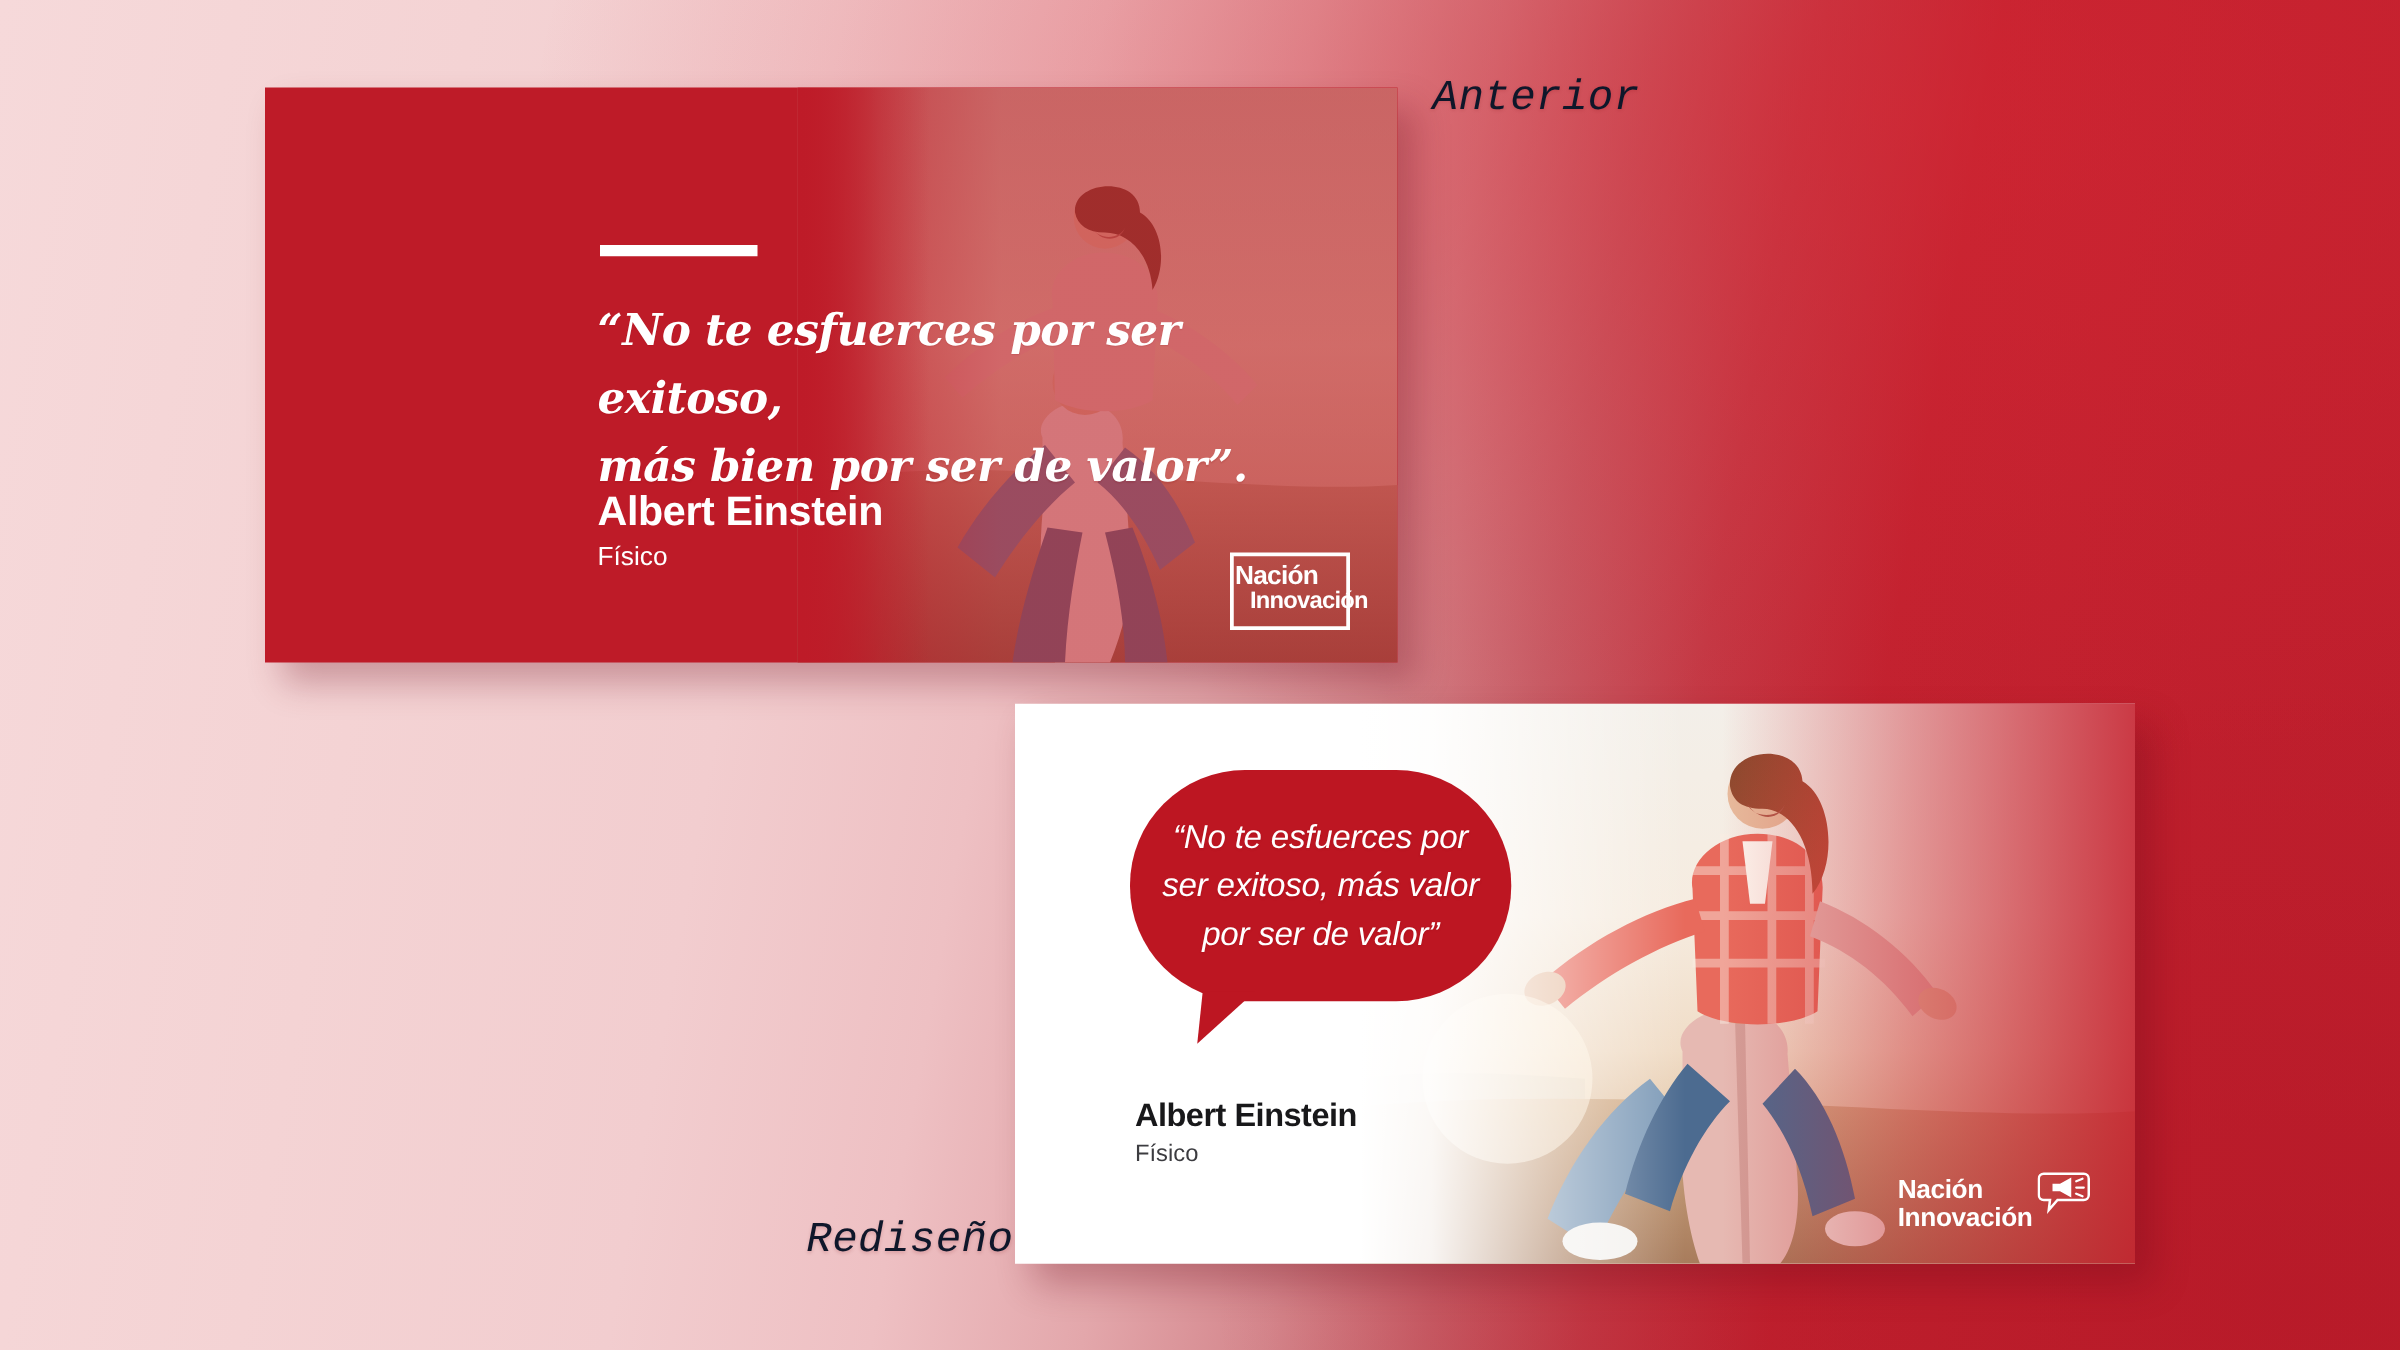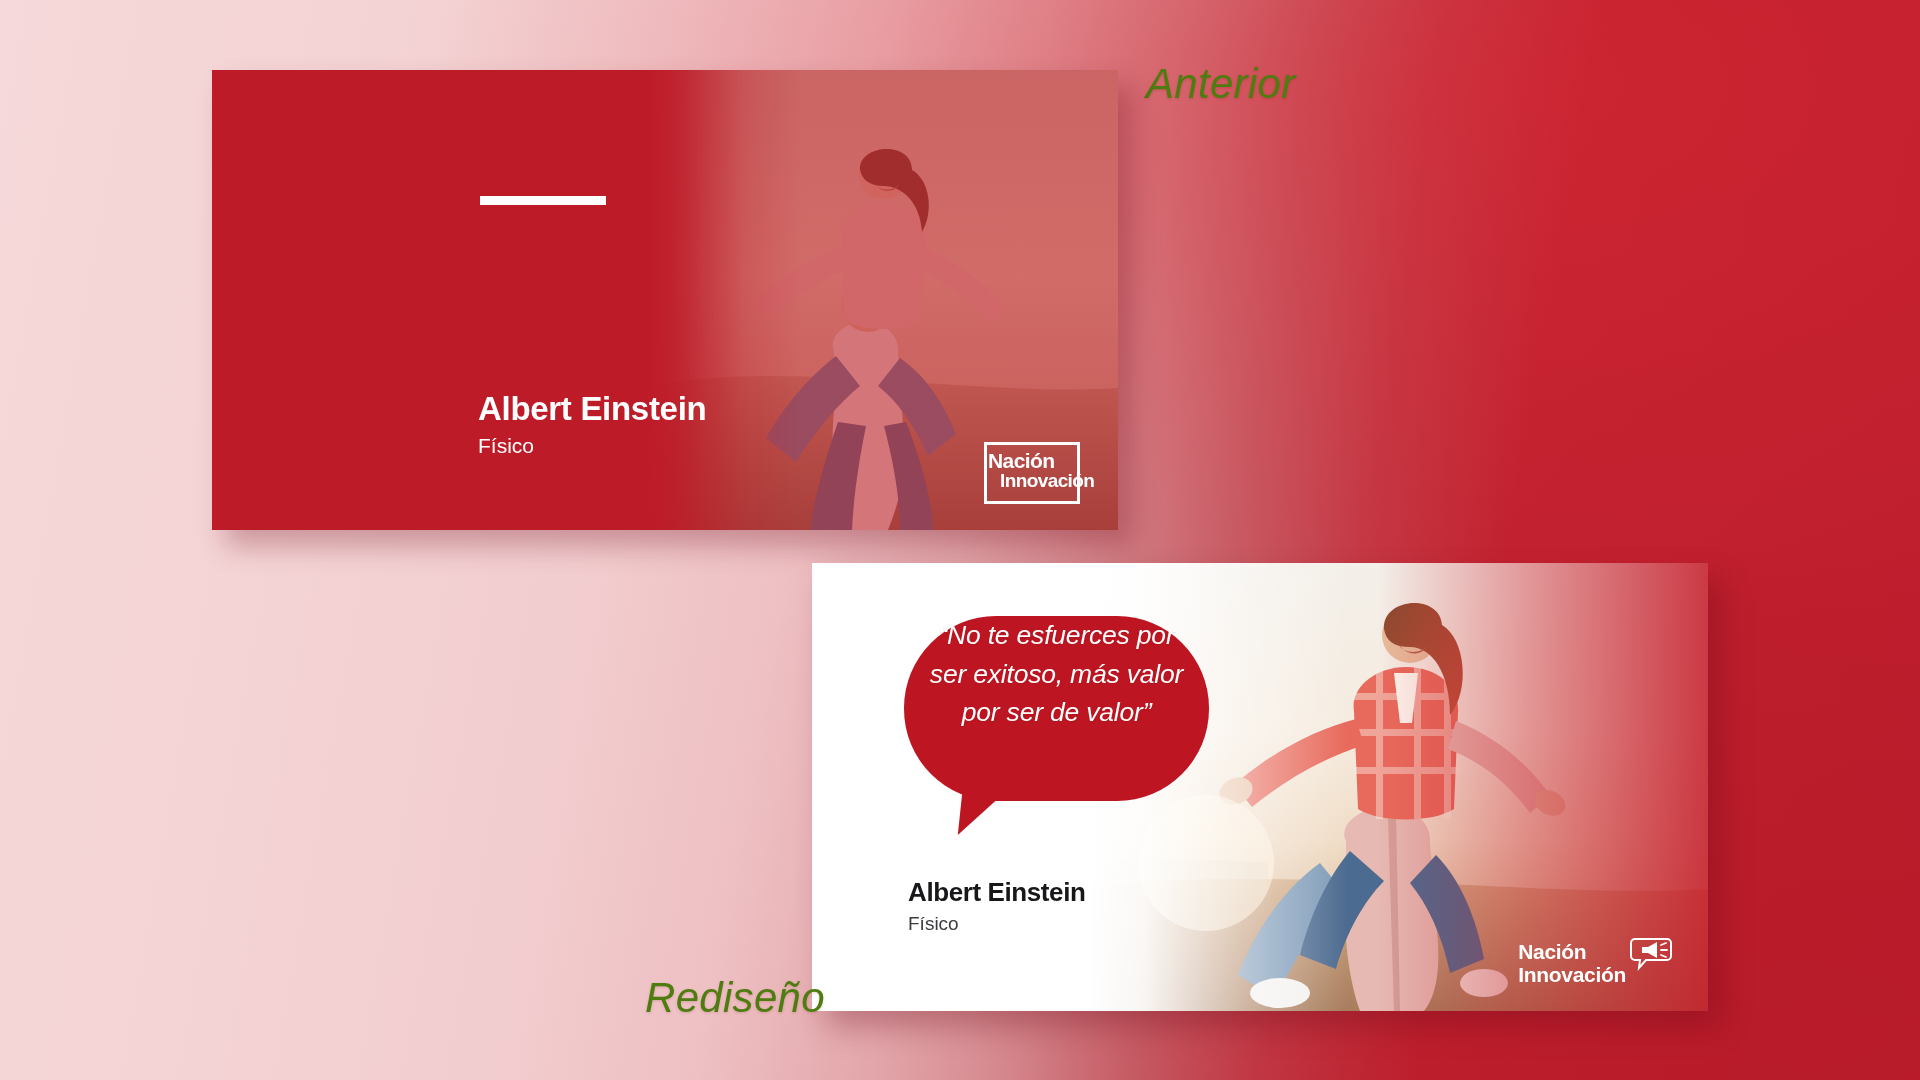--- a/index.html
+++ b/index.html
@@ -32,26 +32,27 @@
     background:radial-gradient(90% 80% at 78% 8%, rgba(214,40,52,0.55) 0%, rgba(214,40,52,0.0) 62%);
   }
   #bg-warm2{
     position:absolute;inset:0;
     background:radial-gradient(70% 70% at 96% 96%, rgba(176,22,36,0.45) 0%, rgba(176,22,36,0.0) 65%);
   }
 
   
   .stage-label{
     position:absolute;
-    color:#4d7c0f;
+    color:#0f172a;
     font-style:italic;
-    font-size:42px;
+    font-size:34px;
     letter-spacing:0.3px;
     white-space:nowrap;
     text-shadow:0 1px 3px rgba(120,0,10,0.18);
+    font-family:Liberation Mono, monospace;
   }
   #label-anterior{ left:1146px; top:60px; }
   #label-redisenio{ left:645px; top:974px;text-align:center; }
 
   
   #card-anterior{
     position:absolute;
     left:212px;top:70px;width:906px;height:460px;
     background:#be1b28;
     box-shadow:14px 16px 26px rgba(110,10,25,0.30);
@@ -136,21 +137,21 @@
   }
   #bubble .tail{
     position:absolute;left:56px;bottom:-34px;width:0;height:0;
     border-left:0 solid transparent;
     border-right:42px solid transparent;
     border-top:42px solid #bd1622;
     transform:skewX(-6deg);
   }
   #bubble-text{
     position:absolute;inset:0;
-    display:flex;align-items:flex-start;justify-content:center;
+    display:flex;align-items:center;justify-content:center;
     text-align:center;
     color:#ffffff;
     font-style:italic;
     font-size:26.5px;
     line-height:1.46;
     padding:0 20px;
     box-sizing:border-box;
     letter-spacing:-0.2px;
     text-shadow:0 1px 2px rgba(110,0,10,0.16);
   }
@@ -224,20 +225,24 @@
       <circle cx="246" cy="104" r="25" fill="#e8bc9e"></circle>
       <path d="M222 100 C 220 74, 274 70, 274 100 C 292 110, 296 142, 284 162 C 282 132, 264 116, 246 116 C 232 116, 224 110, 222 100 Z" fill="#7c4430"></path>
       <path d="M236 112 C 242 124, 258 124, 262 112 C 258 122, 240 122, 236 112 Z" fill="#b5705c"></path>
     </svg>
     <div class="photo-tint"></div>
     <div class="photo-edge"></div>
   </div>
 
   <div id="a-accent-line"></div>
 
+  <div id="a-quote">
+    <span>“No te esfuerces por ser exitoso,</span><br>
+    <span>más bien por ser de valor”.</span>
+  </div>
 
   <div id="a-author">Albert Einstein</div>
   <div id="a-role">Físico</div>
 
   <div id="a-logo">
     <div class="frame"></div>
     <div class="txt">
       <span class="l1">Nación</span>
       <span class="l2">Innovación</span>
     </div>

